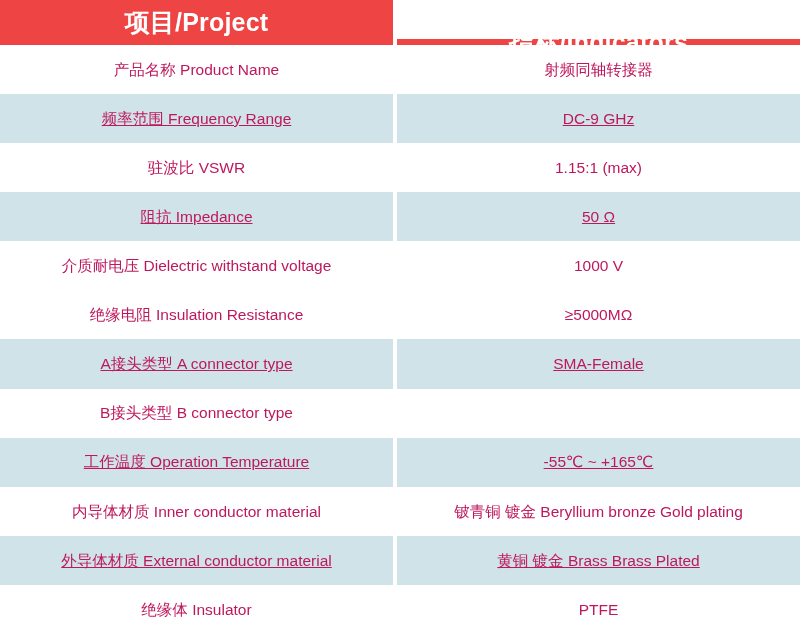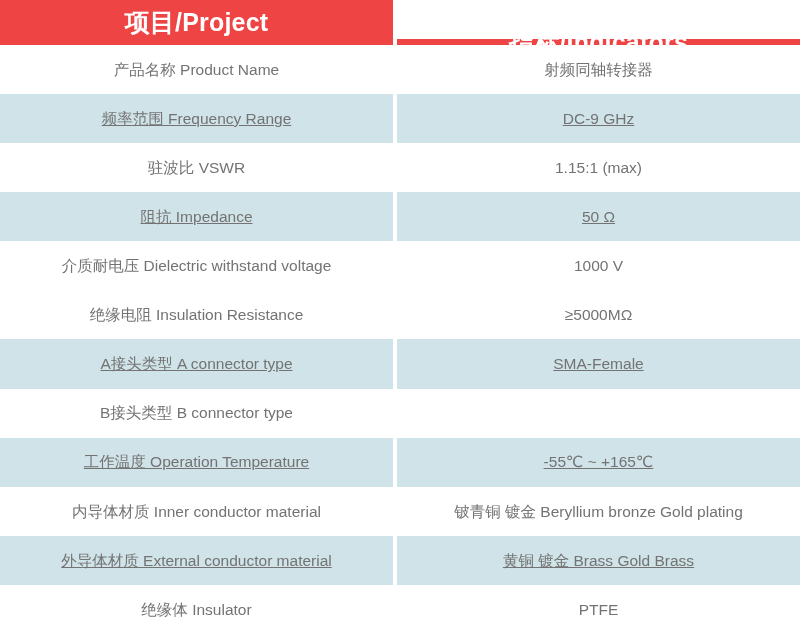--- a/index.html
+++ b/index.html
@@ -63,21 +63,21 @@
   .spec-row {
     display: flex;
     flex: 1 1 0;
     min-height: 0;
   }
   .spec-row .cell {
     display: flex;
     align-items: center;
     justify-content: center;
     font-size: 15.5px;
-    color: #737373;
+    color: #be185d;
     box-sizing: border-box;
     padding: 0 6px;
     text-align: center;
     line-height: 1.25;
   }
   .spec-row .cell.col-project {
     width: 393px;
     flex: 0 0 393px;
   }
   .spec-row .cell.col-indicators {
@@ -160,21 +160,21 @@
 
     <div class="spec-row plain">
       <div class="cell col-project">内导体材质 Inner conductor material</div>
       <div class="col-gap"></div>
       <div class="cell col-indicators">铍青铜 镀金 Beryllium bronze Gold plating</div>
     </div>
 
     <div class="spec-row shade">
       <div class="cell col-project">外导体材质 External conductor material</div>
       <div class="col-gap"></div>
-      <div class="cell col-indicators">黄铜 镀金 Brass Gold Brass</div>
+      <div class="cell col-indicators">黄铜 镀金 Brass Brass Plated</div>
     </div>
 
     <div class="spec-row plain">
       <div class="cell col-project">绝缘体 Insulator</div>
       <div class="col-gap"></div>
       <div class="cell col-indicators">PTFE</div>
     </div>
 
   </div>
 </div>

